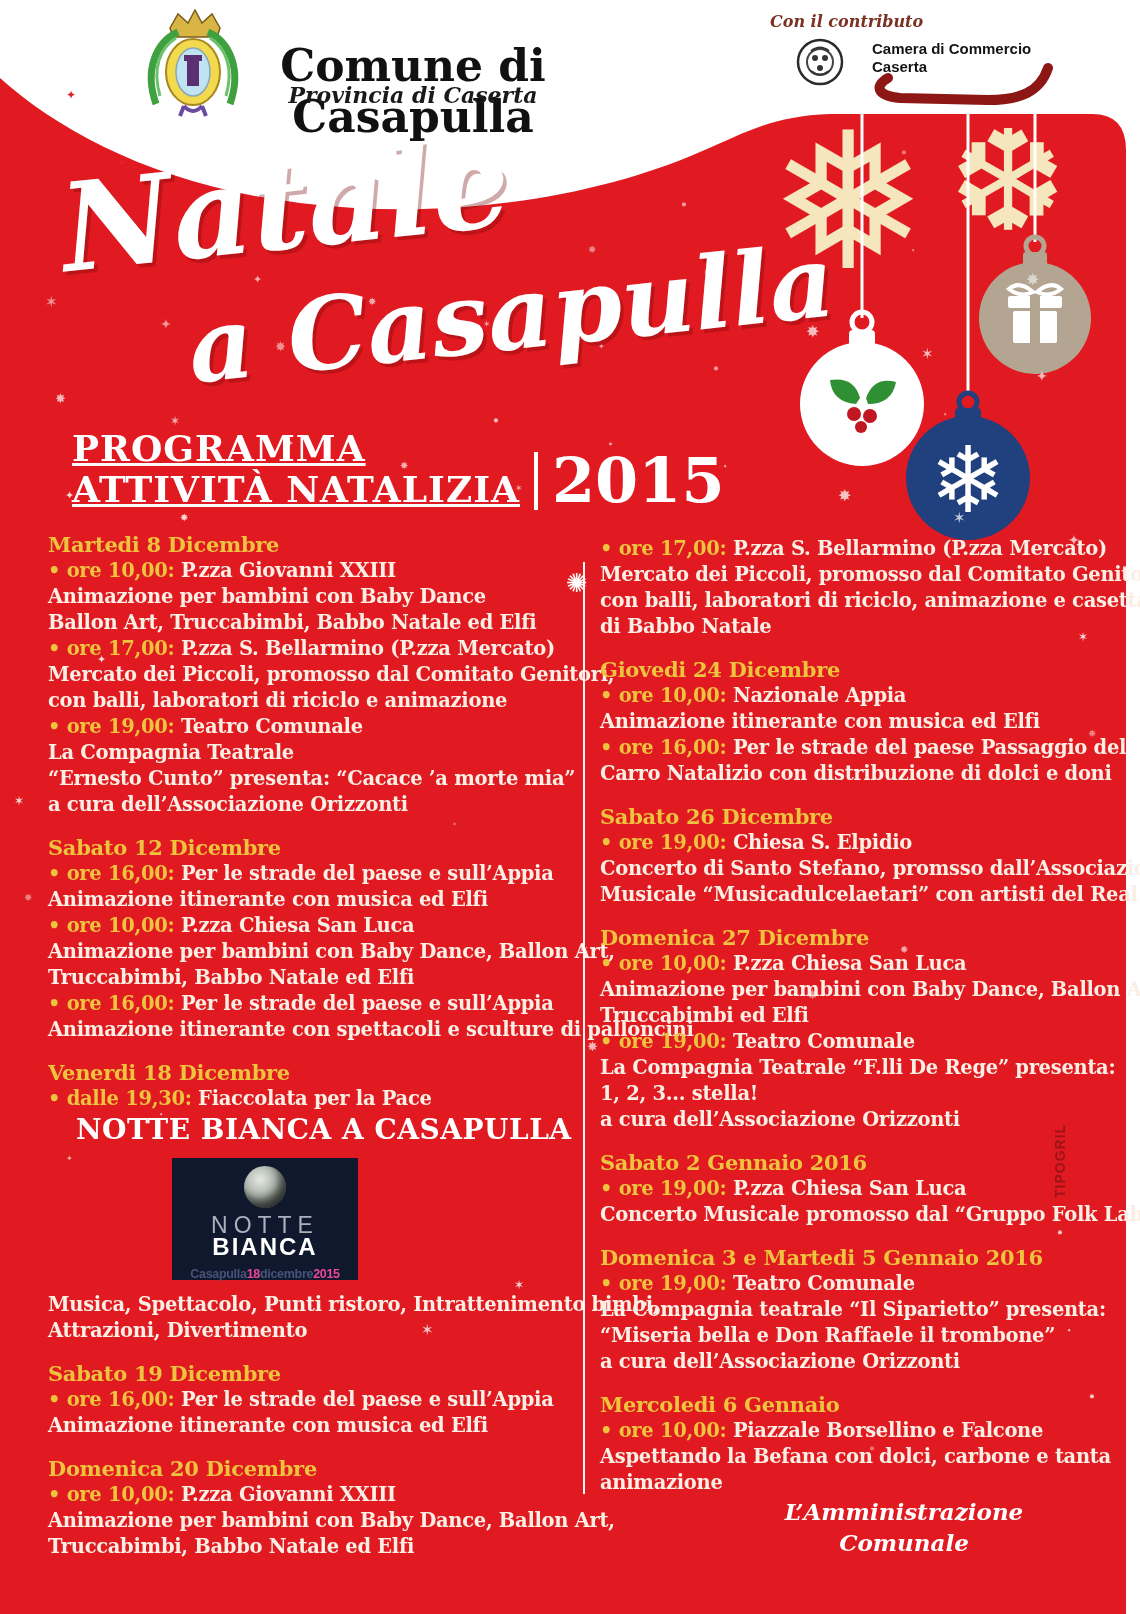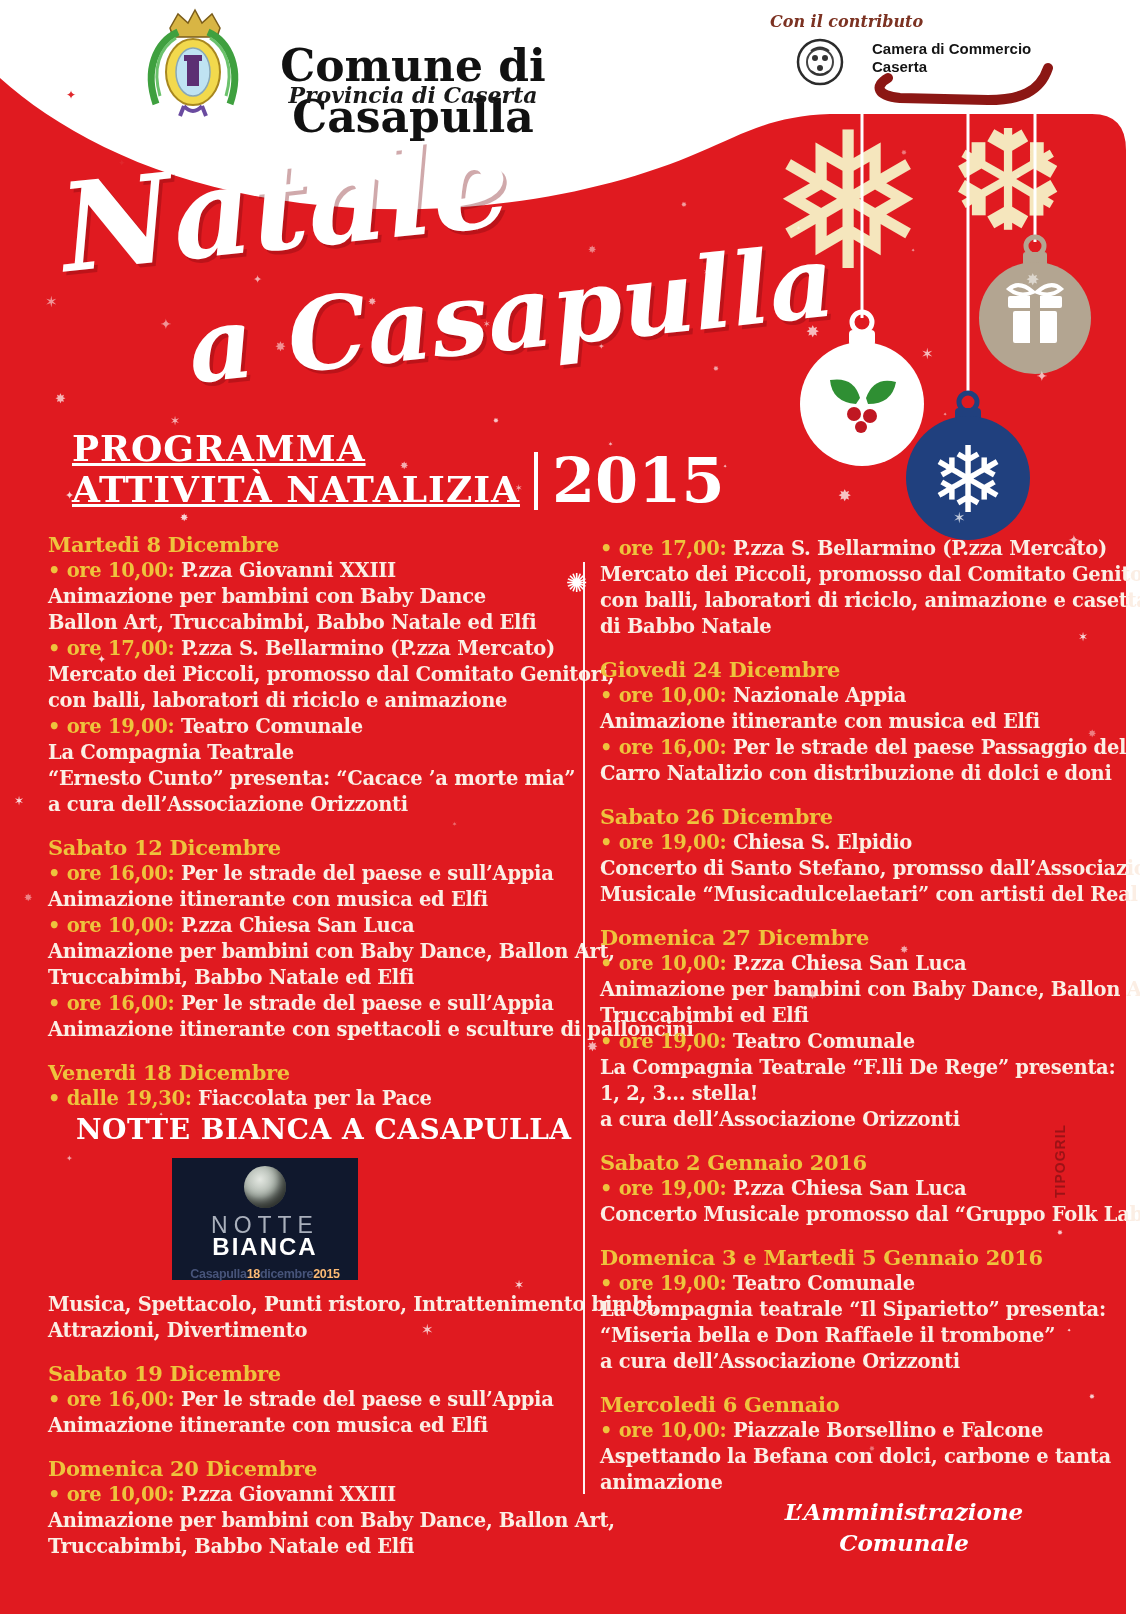--- a/index.html
+++ b/index.html
@@ -53,21 +53,21 @@
             margin:10px 0 12px 124px;text-align:center;white-space:normal;
             font-family:"Liberation Sans",sans-serif;}
   .nb-moon{position:absolute;left:72px;top:8px;width:42px;height:42px;border-radius:50%;
            background:radial-gradient(circle at 38% 32%, #e4e8e2 0%, #aab3aa 45%, #6a736b 75%, #3c433d 100%);
            box-shadow:inset -6px -8px 10px rgba(0,0,0,.55);}
   .nb-l1{position:absolute;left:0;top:54px;width:100%;font-size:23px;letter-spacing:6px;
          color:#aab0bc;font-weight:normal;}
   .nb-l2{position:absolute;left:0;top:76px;width:100%;font-size:24px;letter-spacing:2px;
          color:#fff;font-weight:bold;}
   .nb-cap{position:absolute;left:0;top:103px;width:100%;font-size:12.5px;font-weight:bold;}
-  .nb-cap .dim{color:#47547a;} .nb-cap .bright{color:#fdba74;}
+  .nb-cap .dim{color:#47547a;} .nb-cap .bright{color:#ec4899;}
 
   
   .star{position:absolute;color:#fff;font-family:"DejaVu Sans",sans-serif;pointer-events:none;}
   .star.red{color:#e0272b;}
   .watermark{position:absolute;left:1052px;top:1048px;height:150px;writing-mode:vertical-rl;
              transform:rotate(180deg);font-size:14px;font-weight:bold;color:#9c1216;
              letter-spacing:1px;font-family:"Liberation Sans",sans-serif;}
   .footer-sign{position:absolute;left:764px;top:1496px;width:280px;text-align:center;
                color:#fff;font-size:23px;line-height:31px;font-style:italic;font-weight:bold;}
   .bg{position:absolute;left:0;top:0;}

